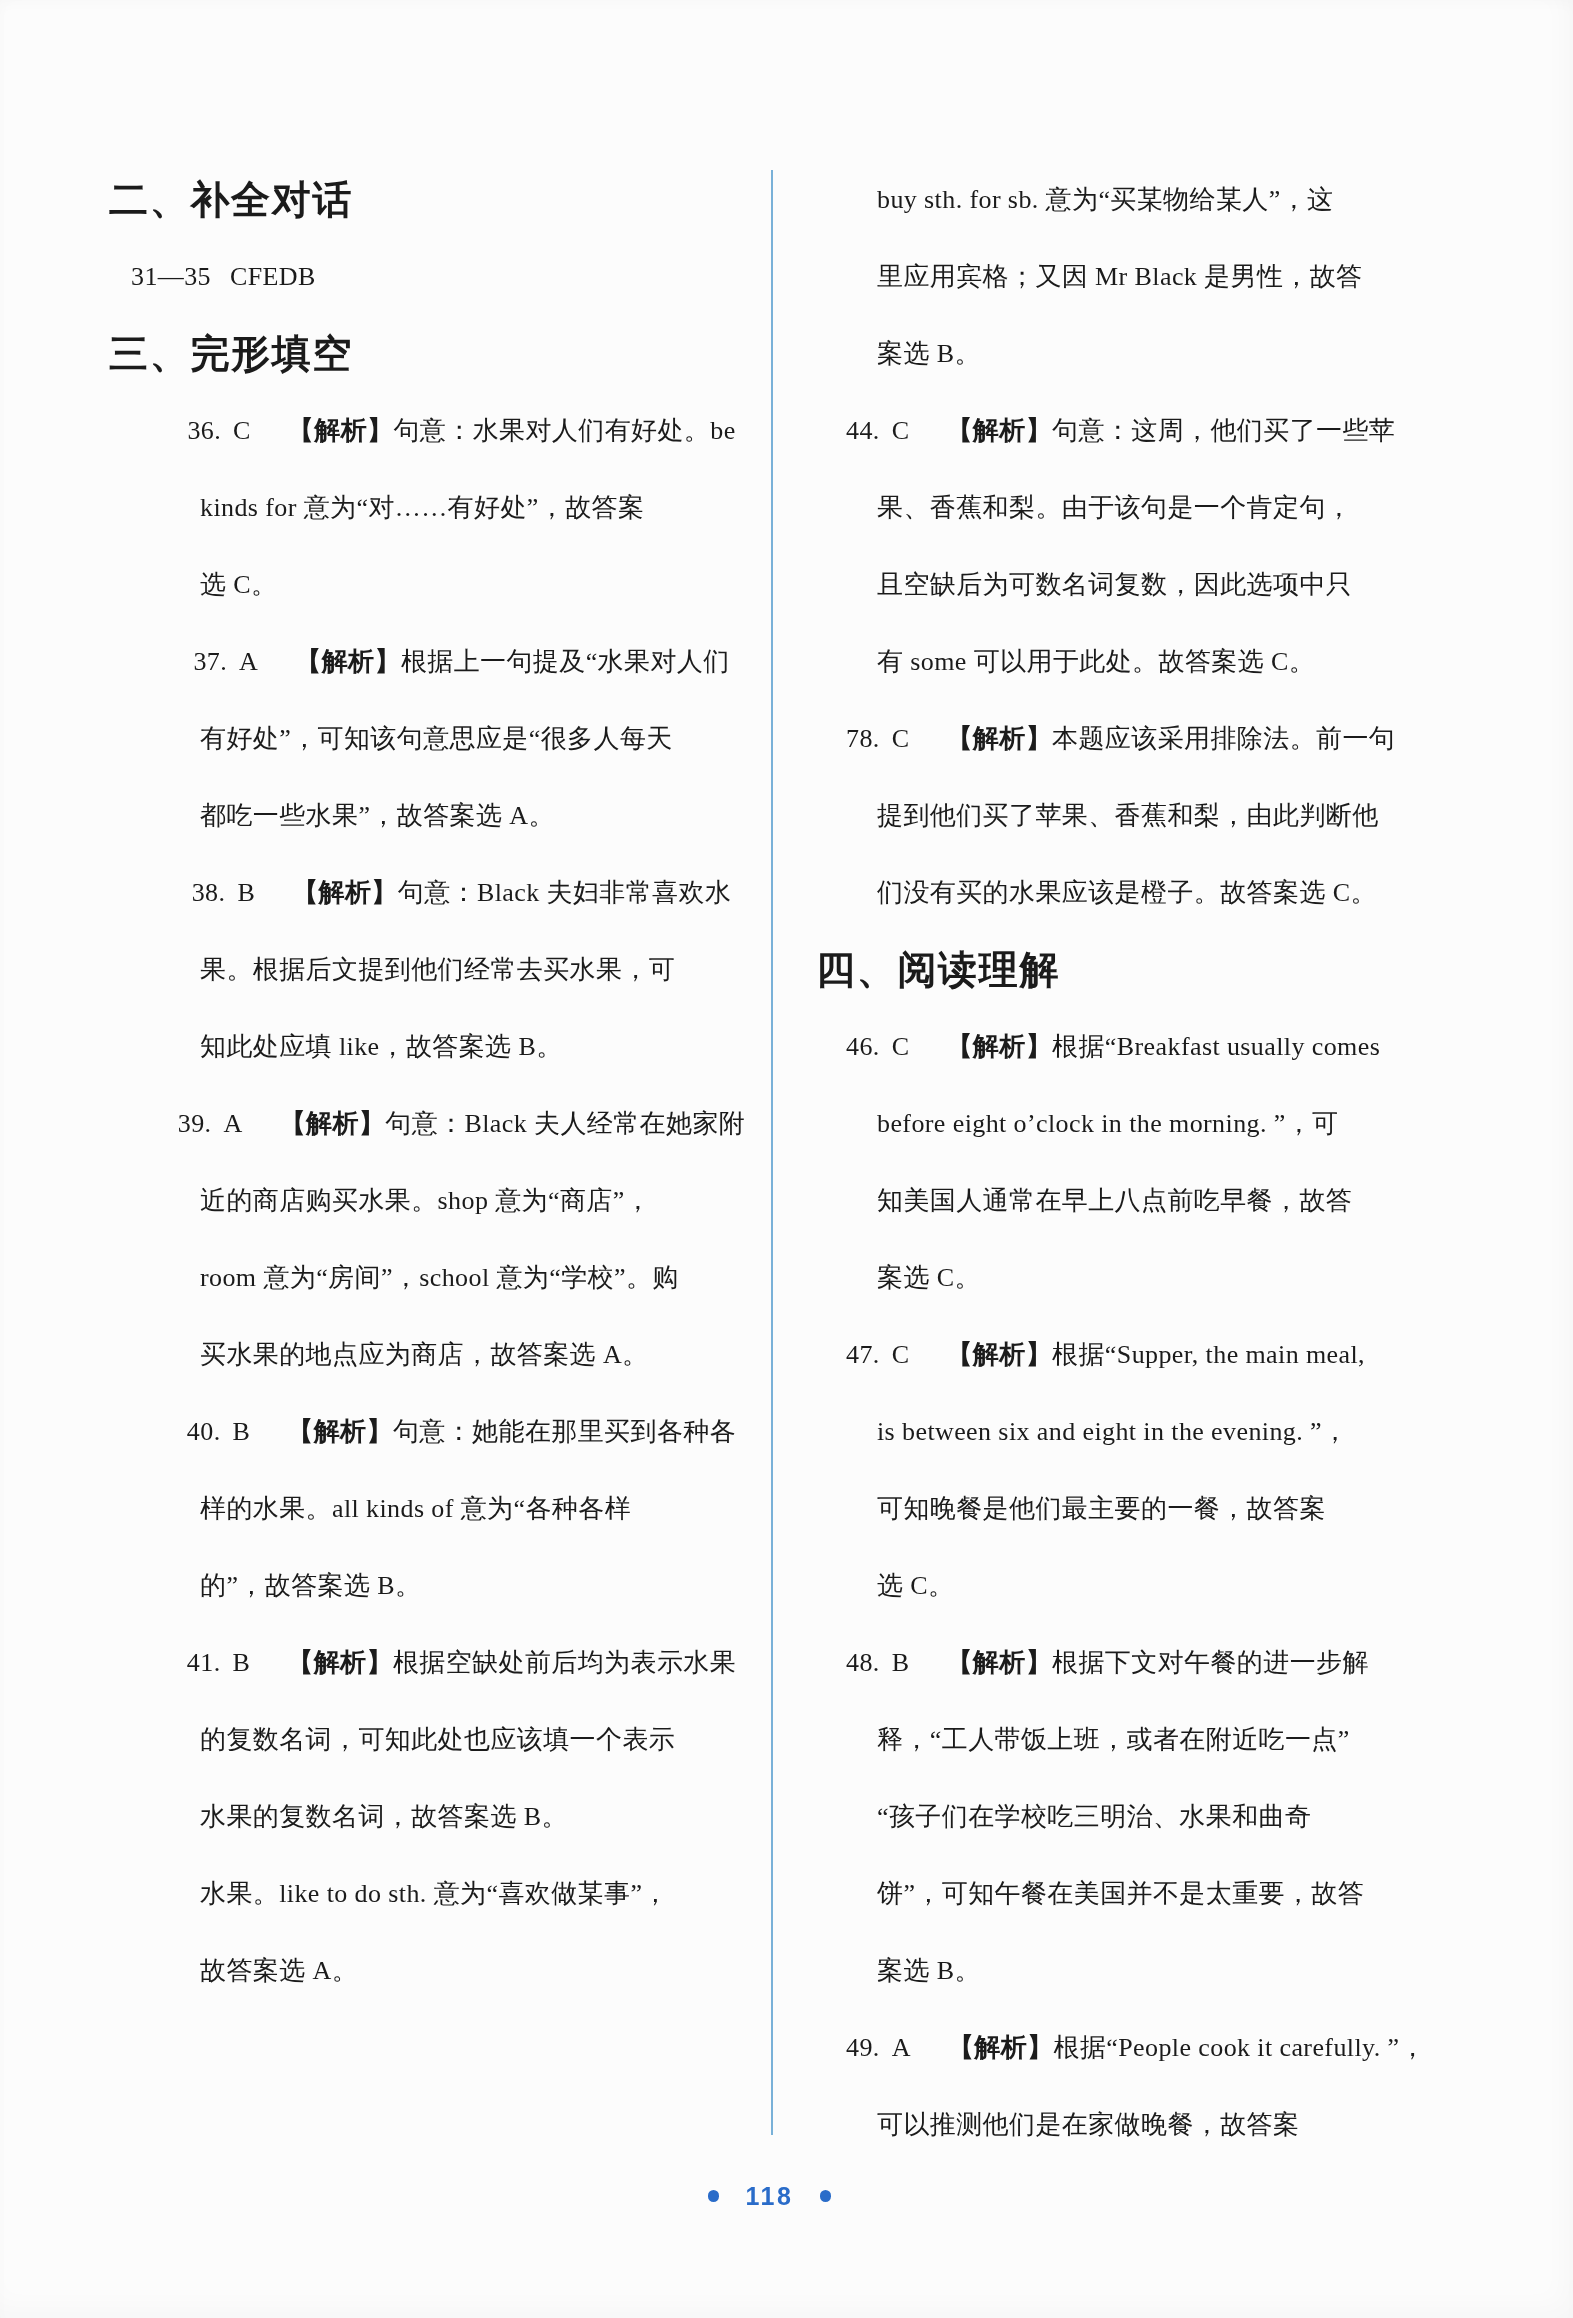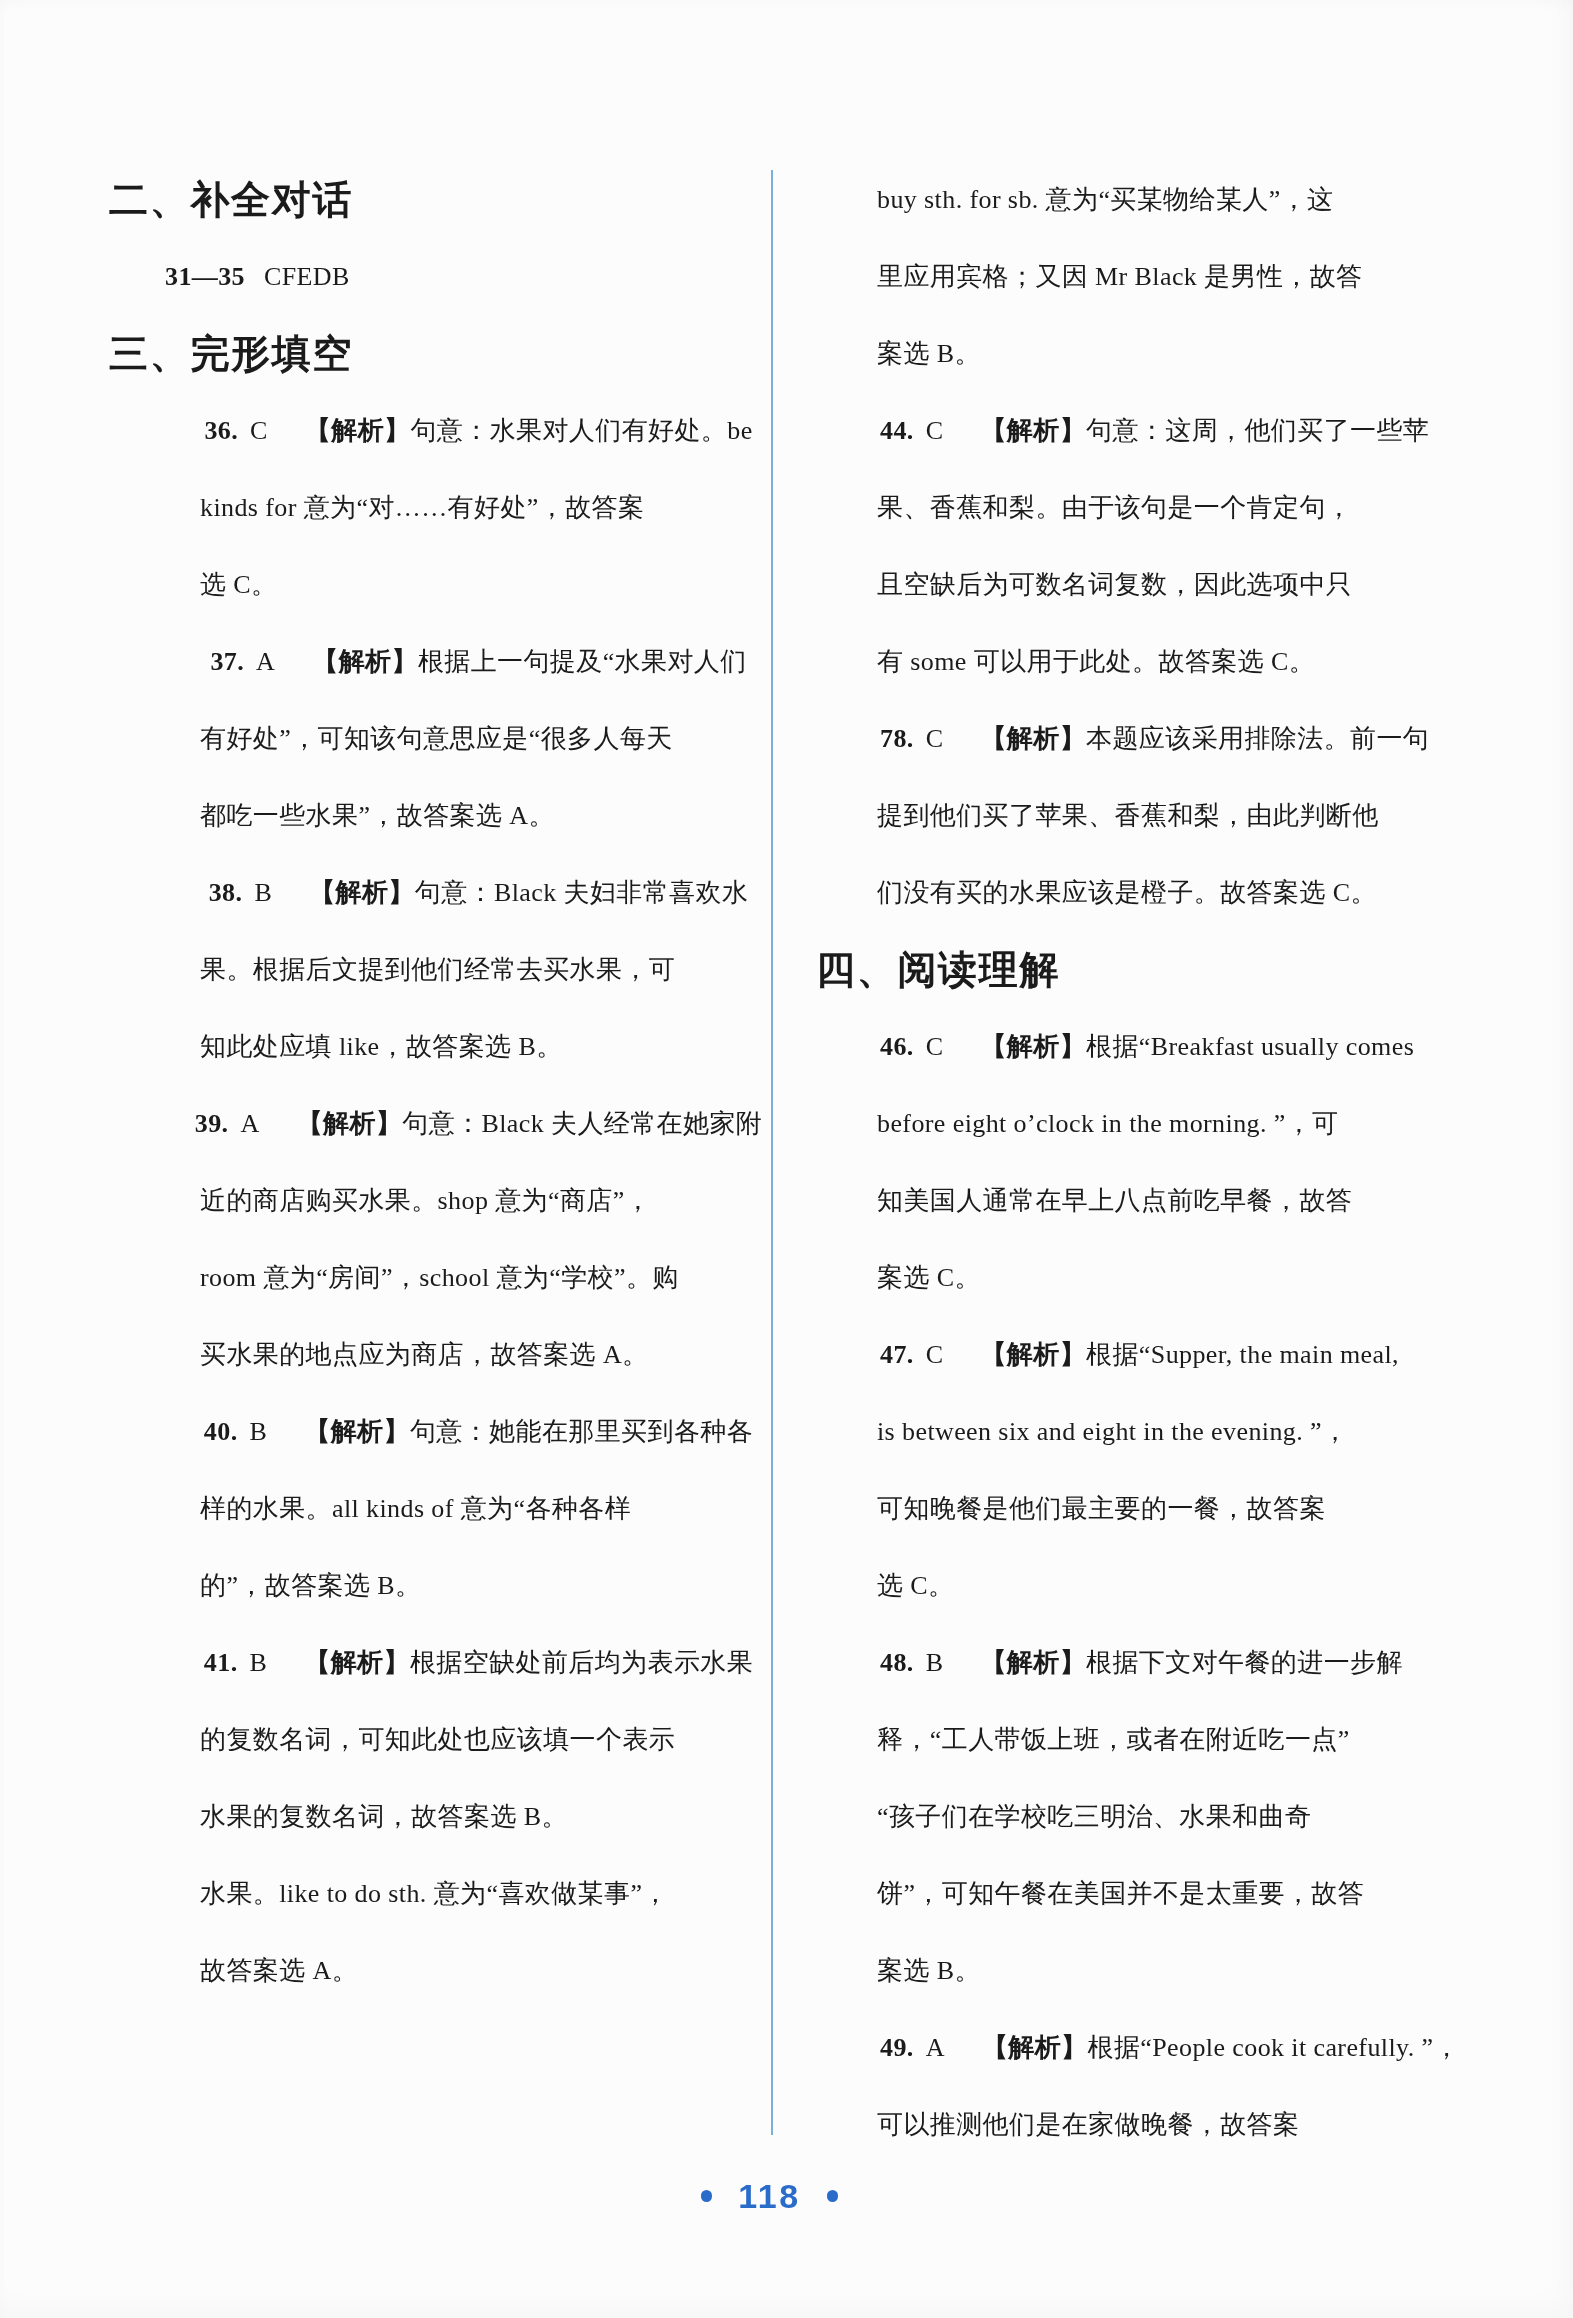--- a/index.html
+++ b/index.html
@@ -33,30 +33,30 @@
     font-weight:700;
     font-size:39px;
     letter-spacing:1.7px;
     padding-left:0;
   }
   .col-left .line.sub{padding-left:22px;}
   .col-left .line.item{padding-left:46px;text-align:center;}
   .col-left .line.cont{padding-left:91px;}
   .col-right .line.item{padding-left:30px;}
   .col-right .line.cont{padding-left:61px;}
-  .num{font-weight:700;margin-right:12px;margin-left:34px;}
+  .num{font-weight:400;margin-right:12px;}
   .ans{margin-right:37px;}
   .tag{font-weight:700;}
   .pagenum{
     position:absolute;
     left:687px;top:2170px;
     width:165px;height:52px;
     display:flex;align-items:center;justify-content:center;gap:26px;
     font-family:"Liberation Sans","DejaVu Sans",sans-serif;
-    font-size:34px;
+    font-size:25px;
     font-weight:600;
     letter-spacing:2.6px;
   }
   .pagenum .dot{
     width:11.3px;height:11.3px;border-radius:50%;
     display:inline-block;
   }
 </style>
 </head>
 <body>

